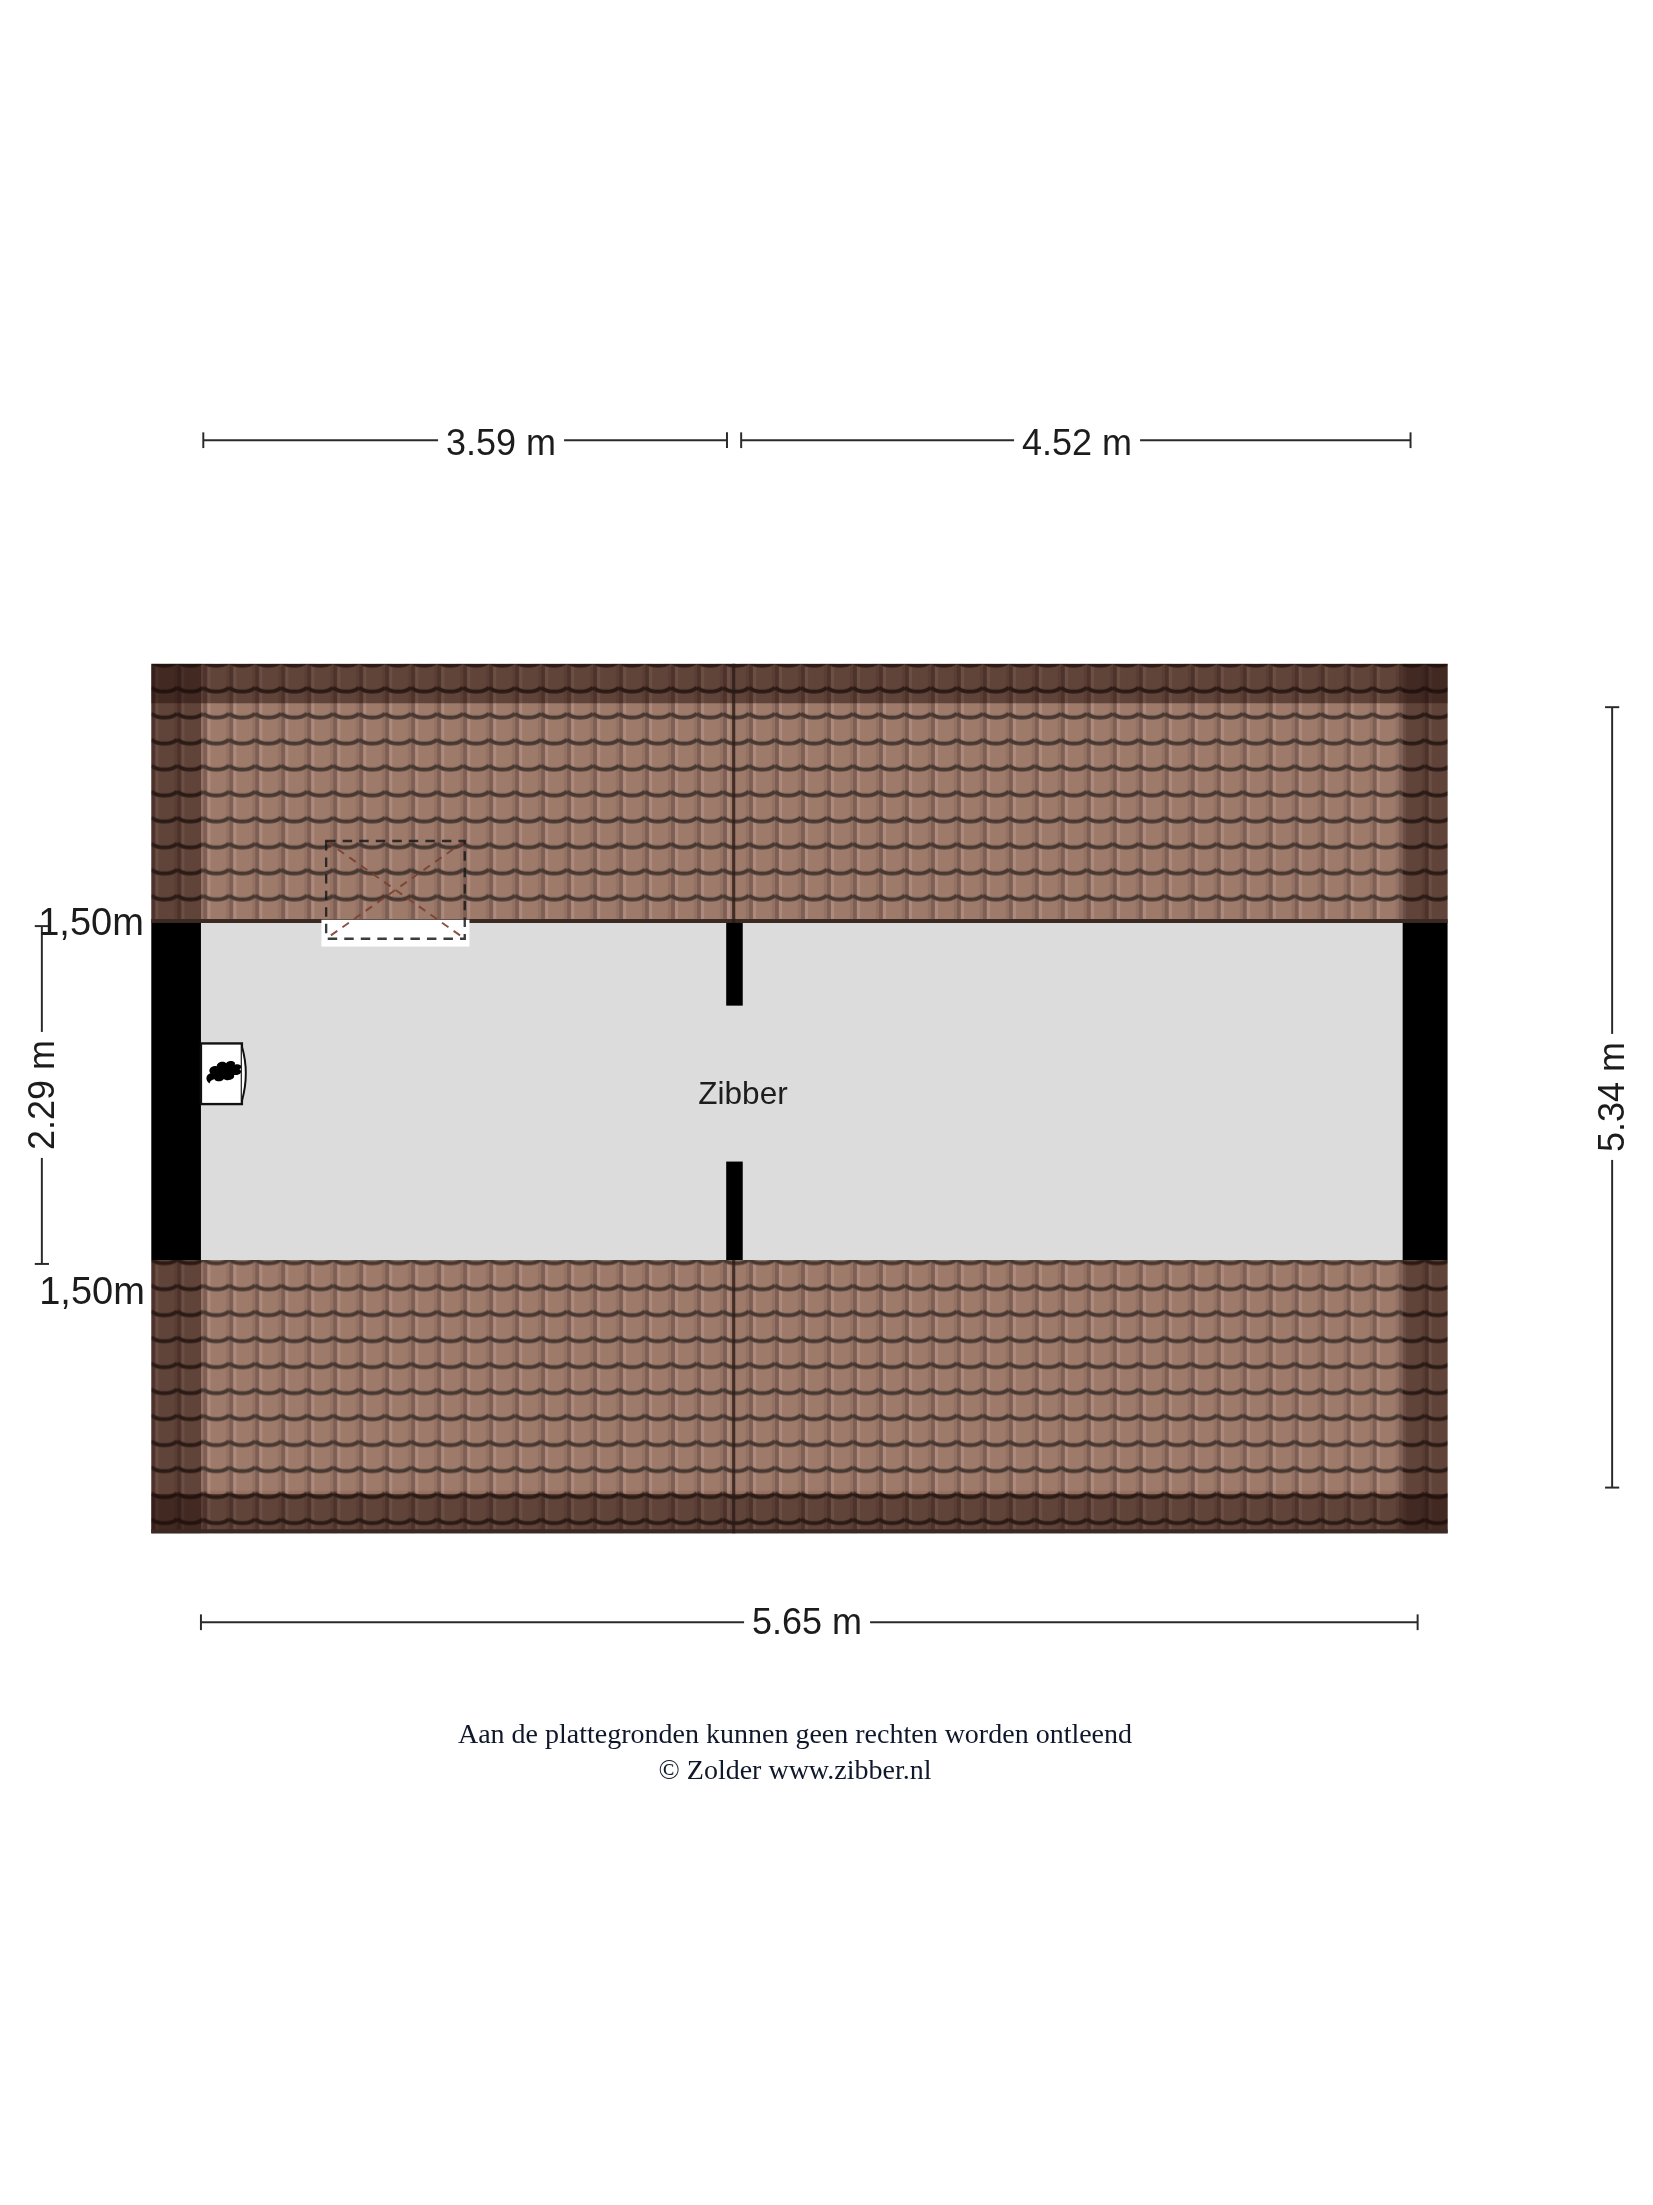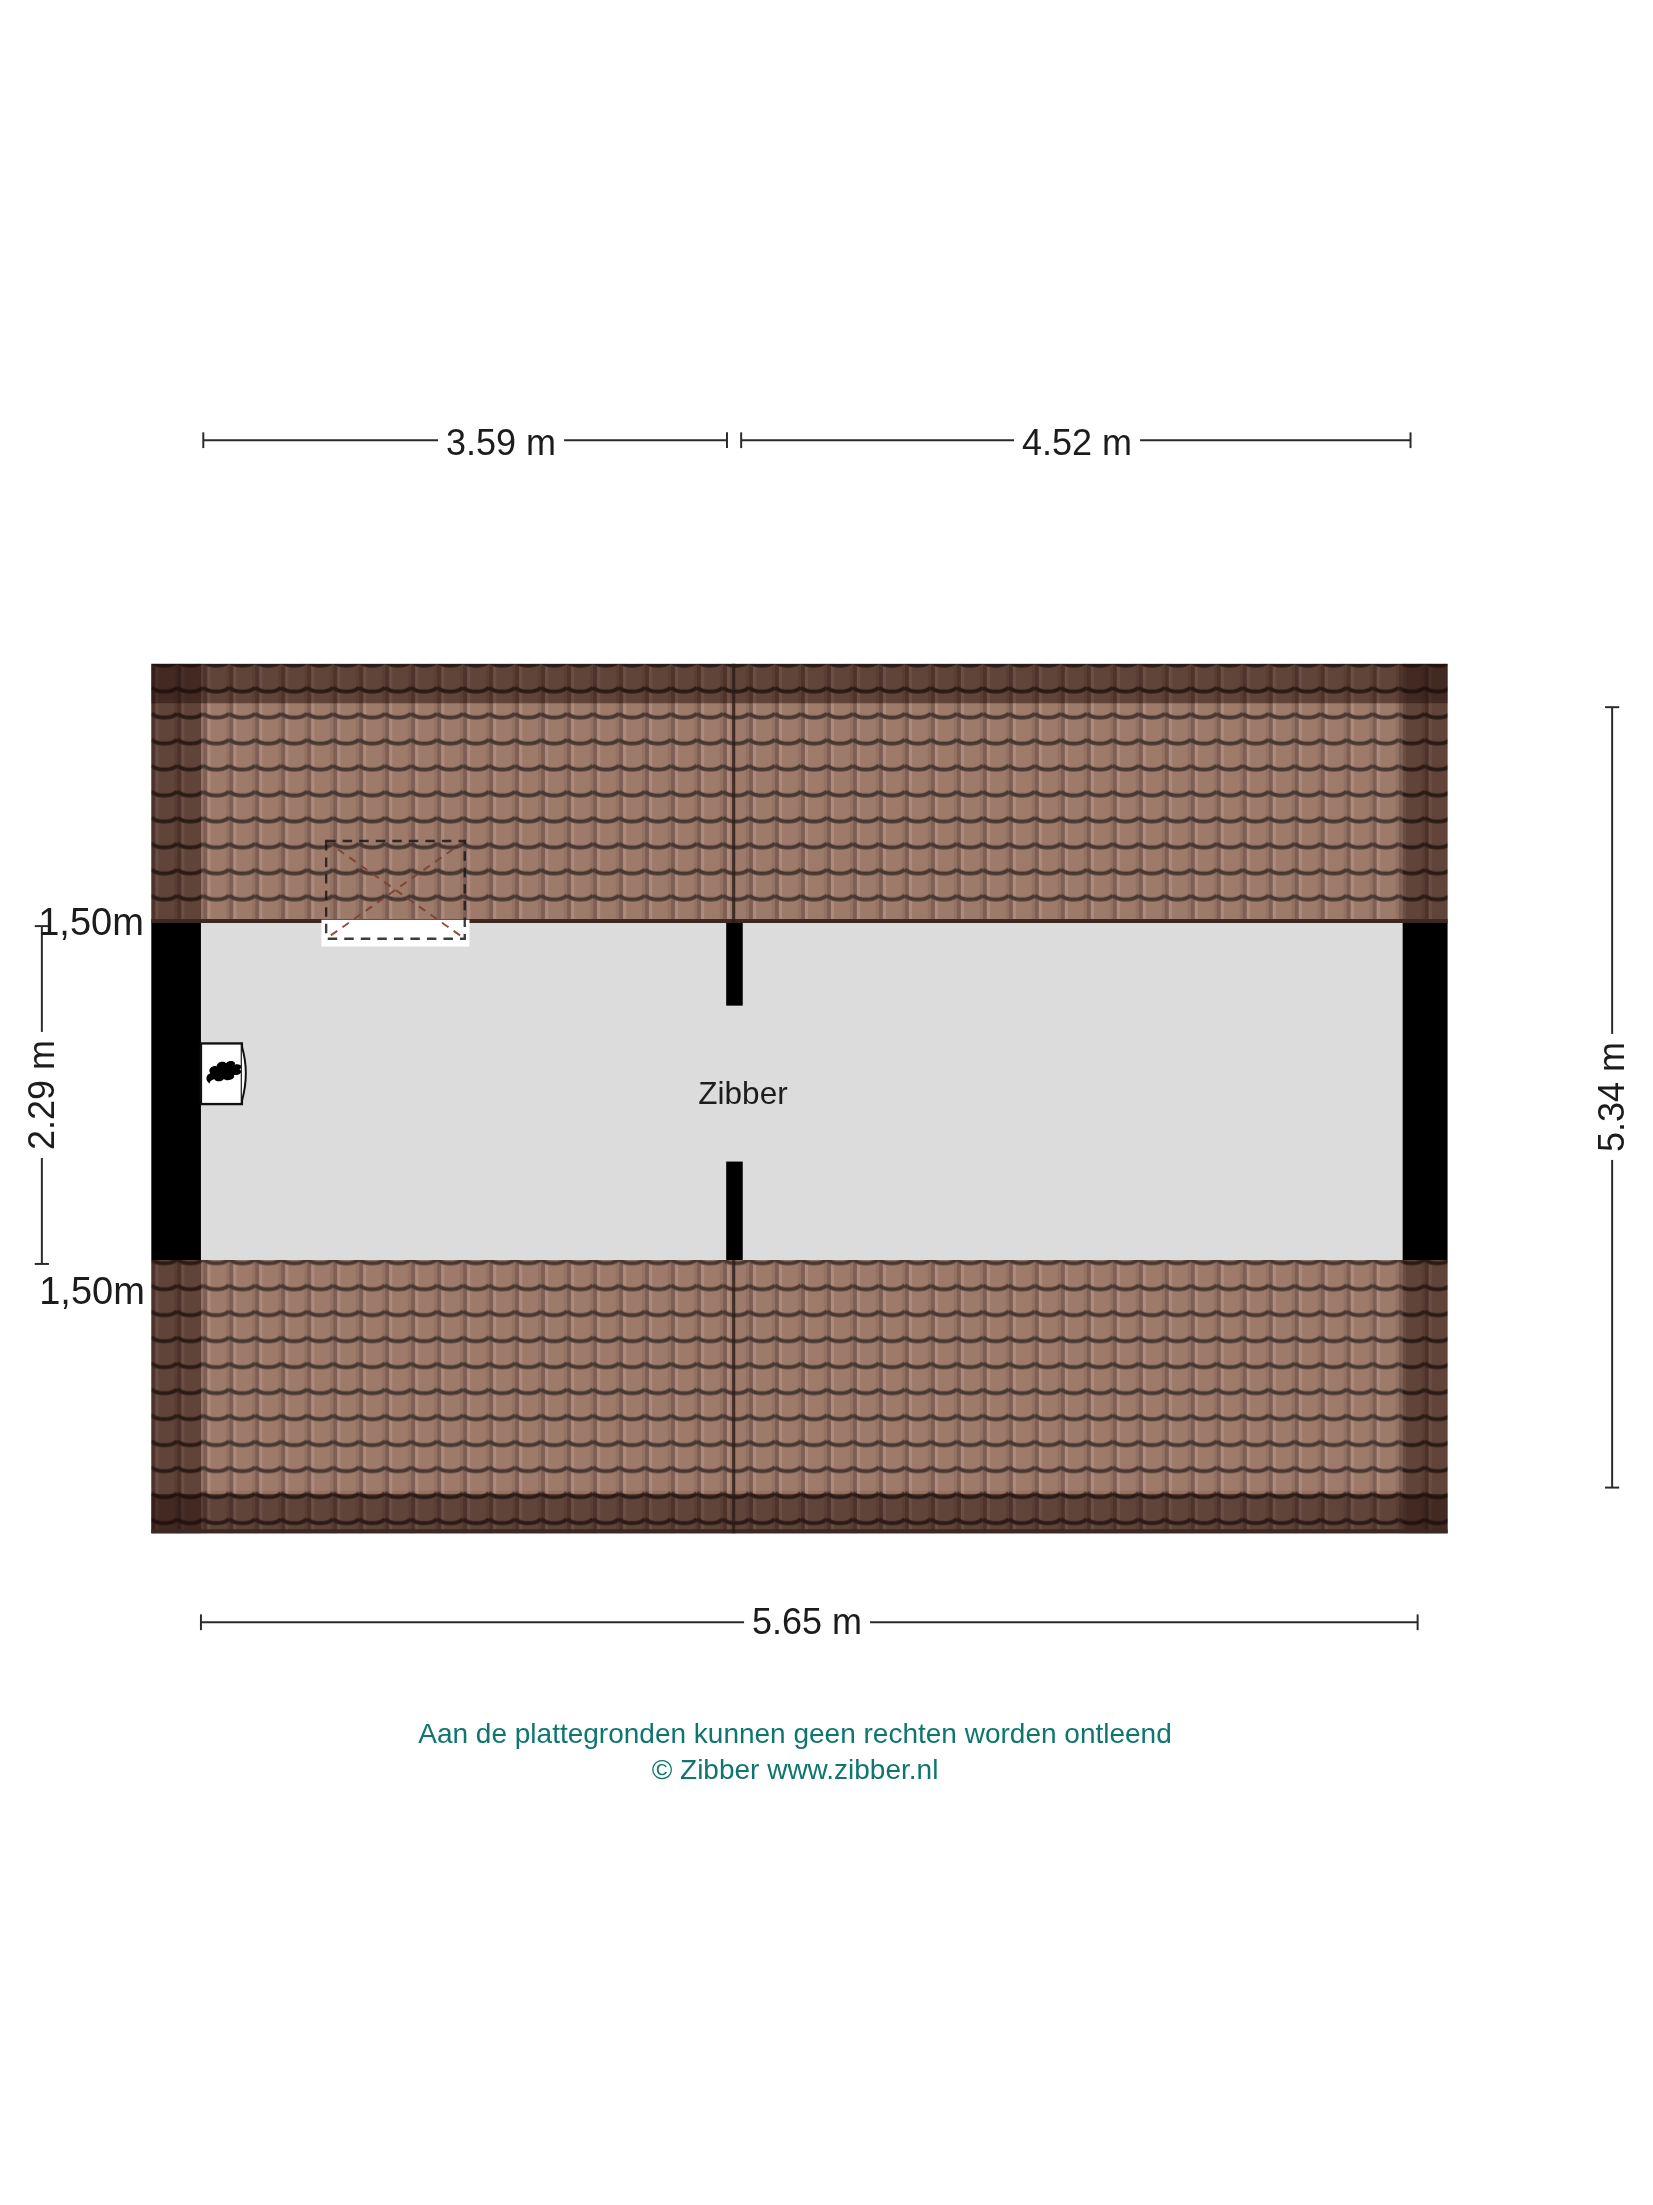--- a/index.html
+++ b/index.html
@@ -21,22 +21,23 @@
     line-height:1.1;
   }
   .lbl.dim{font-size:36px;}
   .lbl.knee{font-size:38px;padding:0;background:transparent;}
   .lbl.rot{transform:translate(-50%,-50%) rotate(-90deg);}
   .lbl.room{font-size:31.5px;background:transparent;padding:0;color:#1d1d1d;}
   .footer-line{
     position:absolute;
     transform:translate(-50%,-50%);
     font-size:28px;
-    color:#0f766e;
+    color:#0f172a;
     white-space:nowrap;
+    font-family:Liberation Serif, serif;
   }
 </style>
 </head>
 <body>
 
 <svg id="plan-svg" width="1654" height="2205" viewBox="0 0 2100 2800" xmlns="http://www.w3.org/2000/svg">
   <defs>
     <pattern id="tiles" width="33" height="33" patternUnits="userSpaceOnUse" patternTransform="translate(192,848)">
       <rect width="33" height="33" fill="#97705f"></rect>
       <rect width="5" height="33" fill="#755348"></rect>
@@ -125,14 +126,14 @@
 <div class="lbl dim" style="left:469px;top:443px;margin-left:32px;">3.59 m</div>
 <div class="lbl dim" style="left:1077px;top:443px;">4.52 m</div>
 <div class="lbl dim" style="left:807px;top:1622px;">5.65 m</div>
 <div class="lbl dim rot" style="left:42px;top:1095px;">2.29 m</div>
 <div class="lbl dim rot" style="left:1612px;top:1097px;">5.34 m</div>
 <div class="lbl knee" style="left:91px;top:923px;">1,50m</div>
 <div class="lbl knee" style="left:92px;top:1292px;">1,50m</div>
 <div class="lbl room" style="left:743px;top:1093px;">Zibber</div>
 
 <div class="footer-line" style="left:795px;top:1734px;">Aan de plattegronden kunnen geen rechten worden ontleend</div>
-<div class="footer-line" style="left:795px;top:1770px;">© Zibber www.zibber.nl</div>
+<div class="footer-line" style="left:795px;top:1770px;">© Zolder www.zibber.nl</div>
 
 
 </body></html>

